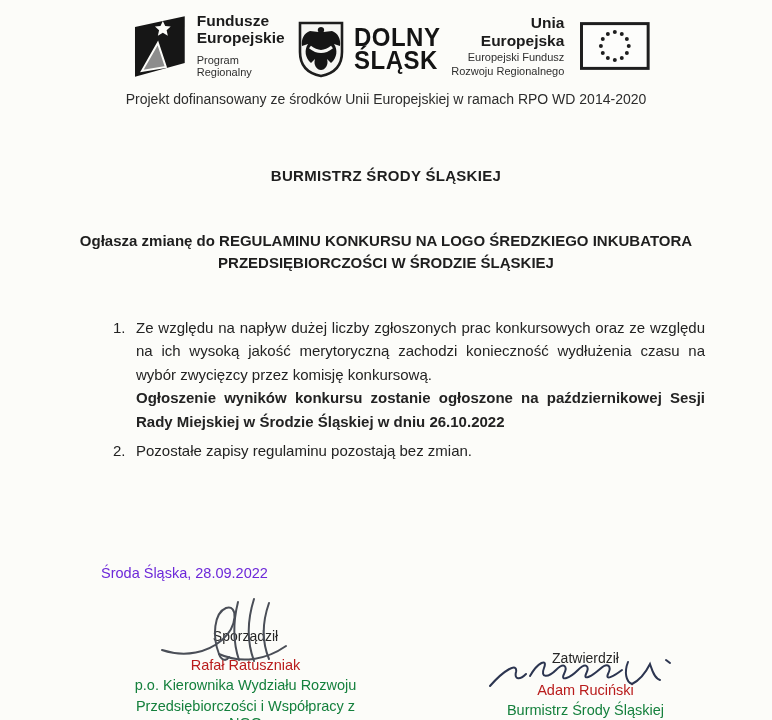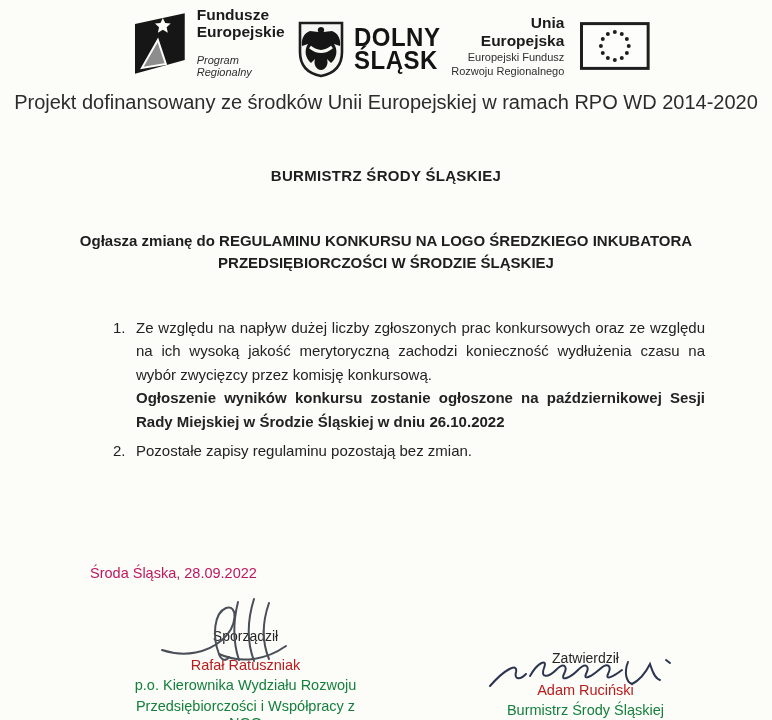--- a/index.html
+++ b/index.html
@@ -7,45 +7,45 @@
     position:relative;width:772px;height:720px;margin:0 auto;
     background:#fcfcf9;
     font-family:"Liberation Sans",sans-serif;color:#222;overflow:hidden;
   }
   
   .logos-row{position:absolute;left:132px;top:12px;width:518px;height:66px;
     display:flex;justify-content:space-between;align-items:flex-end;}
   .logo{display:flex;align-items:center;}
   .fe-text{margin-left:9px;}
   .fe-title{font-size:15.5px;font-weight:bold;line-height:17px;color:#1b1b1b;}
-  .fe-sub{font-size:11px;color:#2e2e2e;margin-top:14px;font-style:italic;}
+  .fe-sub{font-size:11px;color:#2e2e2e;margin-top:8px;}
   .ds-text{margin-left:9px;font-weight:bold;font-size:25px;line-height:23px;
     letter-spacing:.5px;color:#141414;transform:scaleX(.96);transform-origin:left;}
   .ue-text{text-align:right;margin-right:16px;}
   .ue-title{font-size:15.5px;font-weight:bold;color:#1b1b1b;line-height:18px;}
   .ue-sub{font-size:11px;color:#2e2e2e;line-height:14px;}
   
   .funding-note{position:absolute;top:91px;left:0;width:100%;text-align:center;
-    font-size:20px;color:#2c2c2c;}
+    font-size:14px;color:#2c2c2c;}
   .issuer{position:absolute;top:167px;left:0;width:100%;text-align:center;
     font-size:15px;font-weight:bold;letter-spacing:.3px;color:#1e1e1e;}
   .subject{position:absolute;top:230px;left:50%;transform:translateX(-50%);
     width:660px;text-align:center;font-size:15px;font-weight:bold;
     line-height:22px;color:#1e1e1e;}
   .subject span{display:block;}
   .list{position:absolute;top:316px;left:113px;width:592px;font-size:15px;
     line-height:23.4px;color:#232323;}
   .list-row{display:flex;}
   .list-row + .list-row{margin-top:6px;}
   .num{width:23px;flex:none;}
   .item-body{flex:1;}
   .item-body p{margin:0;}
   .just{text-align:justify;}
   .bold{font-weight:bold;}
-  .place-date{position:absolute;left:90px;top:565px;font-size:14.5px;color:#be185d;}
+  .place-date{position:absolute;left:101px;top:565px;font-size:14.5px;color:#6d28d9;}
   
   .sig{position:absolute;text-align:center;}
   .sig-left{left:118px;top:600px;width:255px;}
   .sig-right{left:468px;top:628px;width:235px;}
   .sig-role{font-size:14px;color:#262626;}
   .sig-left .sig-role{margin-top:28px;}
   .sig-right .sig-role{margin-top:22px;}
   .sig-name{font-size:14.5px;color:#b91c1c;margin-top:13px;}
   .sig-right .sig-name{margin-top:16px;}
   .sig-title{font-size:14.5px;color:#15803d;margin-top:4px;line-height:17px;}

